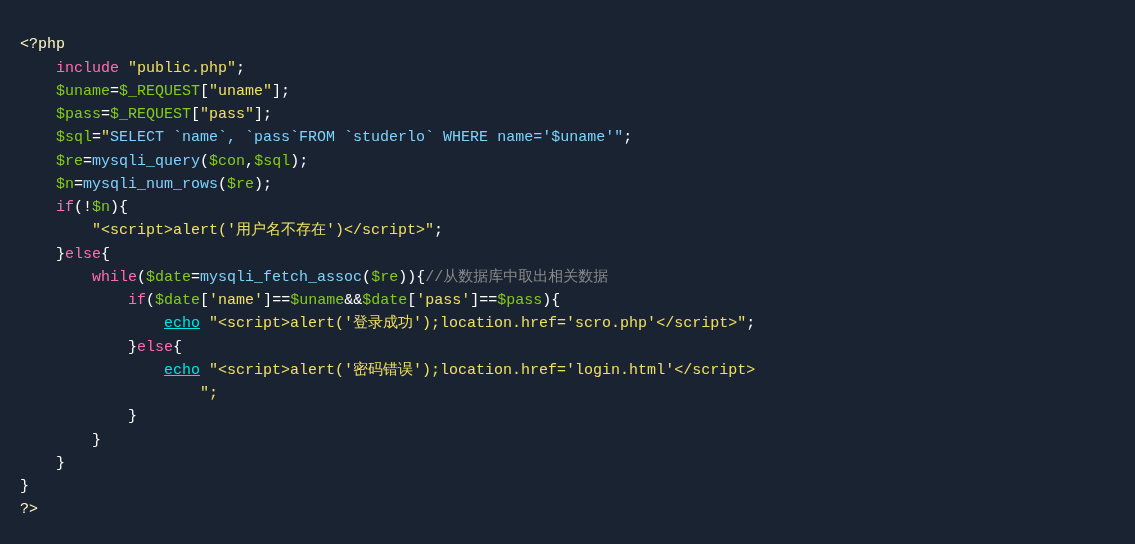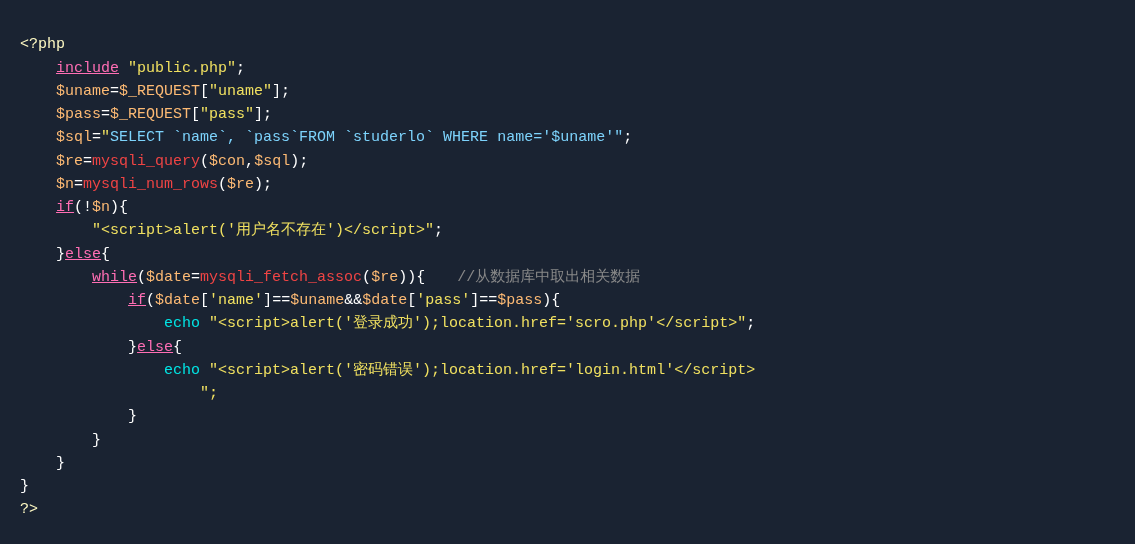--- a/index.html
+++ b/index.html
@@ -10,28 +10,28 @@
       line-height: 1.55;
       color: #f8f8f2;
       width: 1135px;
       min-height: 544px;
       overflow: hidden;
     }
     .code-block {
       padding: 10px 20px 20px 20px;
       white-space: pre;
     }
-    .kw-pink { color: #ff6eb4; text-decoration: underline; }
-    .kw-cyan { color: #00e5e5; }
+    .kw-pink { color: #ff6eb4; }
+    .kw-cyan { color: #00e5e5; text-decoration: underline; }
     .str-yellow { color: #f0e060; }
     .str-red { color: #7dd3fc; }
-    .var-white { color: #fdba74; margin-top: 16px; }
-    .comment-gray { color: #888888; margin-left: 32px; }
+    .var-white { color: #84cc16; margin-top: 16px; }
+    .comment-gray { color: #888888; }
     .php-tag { color: #fef9c3; }
-    .fn-cyan { color: #ef4444; }
+    .fn-cyan { color: #7dd3fc; }
     .op { color: #ffffff; }
     .punc { color: #ffffff; }
   </style>
 </head>
 <body>
 
 <div class="code-block">
 <span class="php-tag">&lt;?php</span>
 <span>    <span class="kw-pink">include</span> <span class="str-yellow">"public.php"</span><span class="punc">;</span></span>
 <span>    <span class="var-white">$uname</span><span class="op">=</span><span class="var-white">$_REQUEST</span><span class="punc">[</span><span class="str-yellow">"uname"</span><span class="punc">];</span></span>

